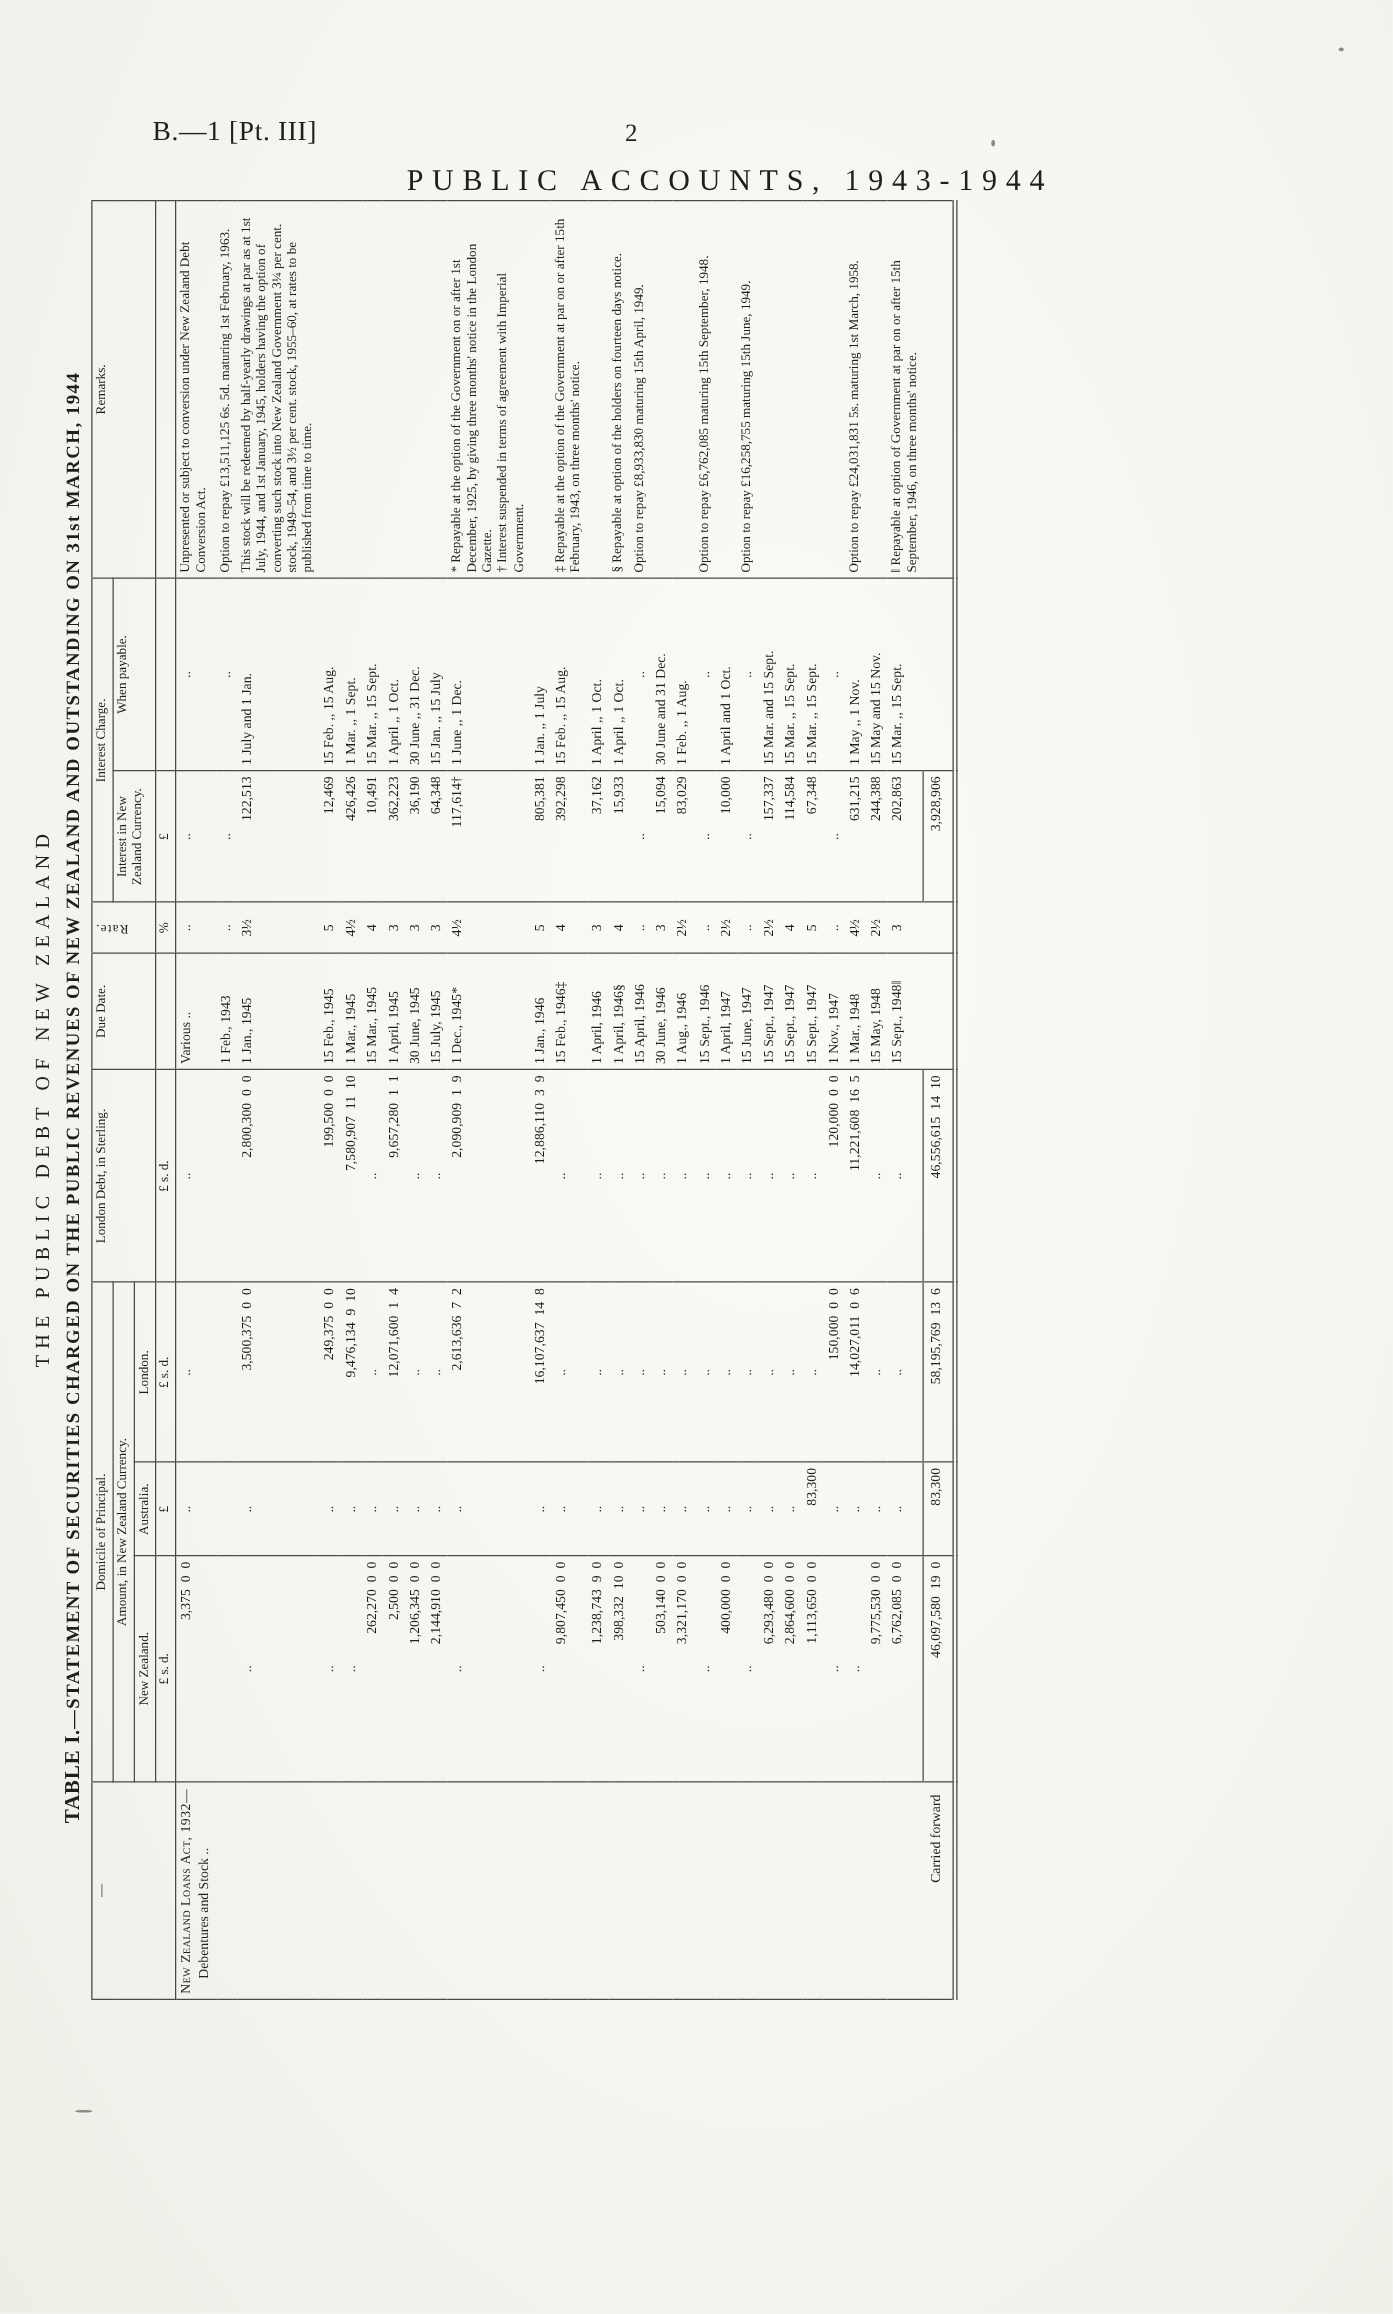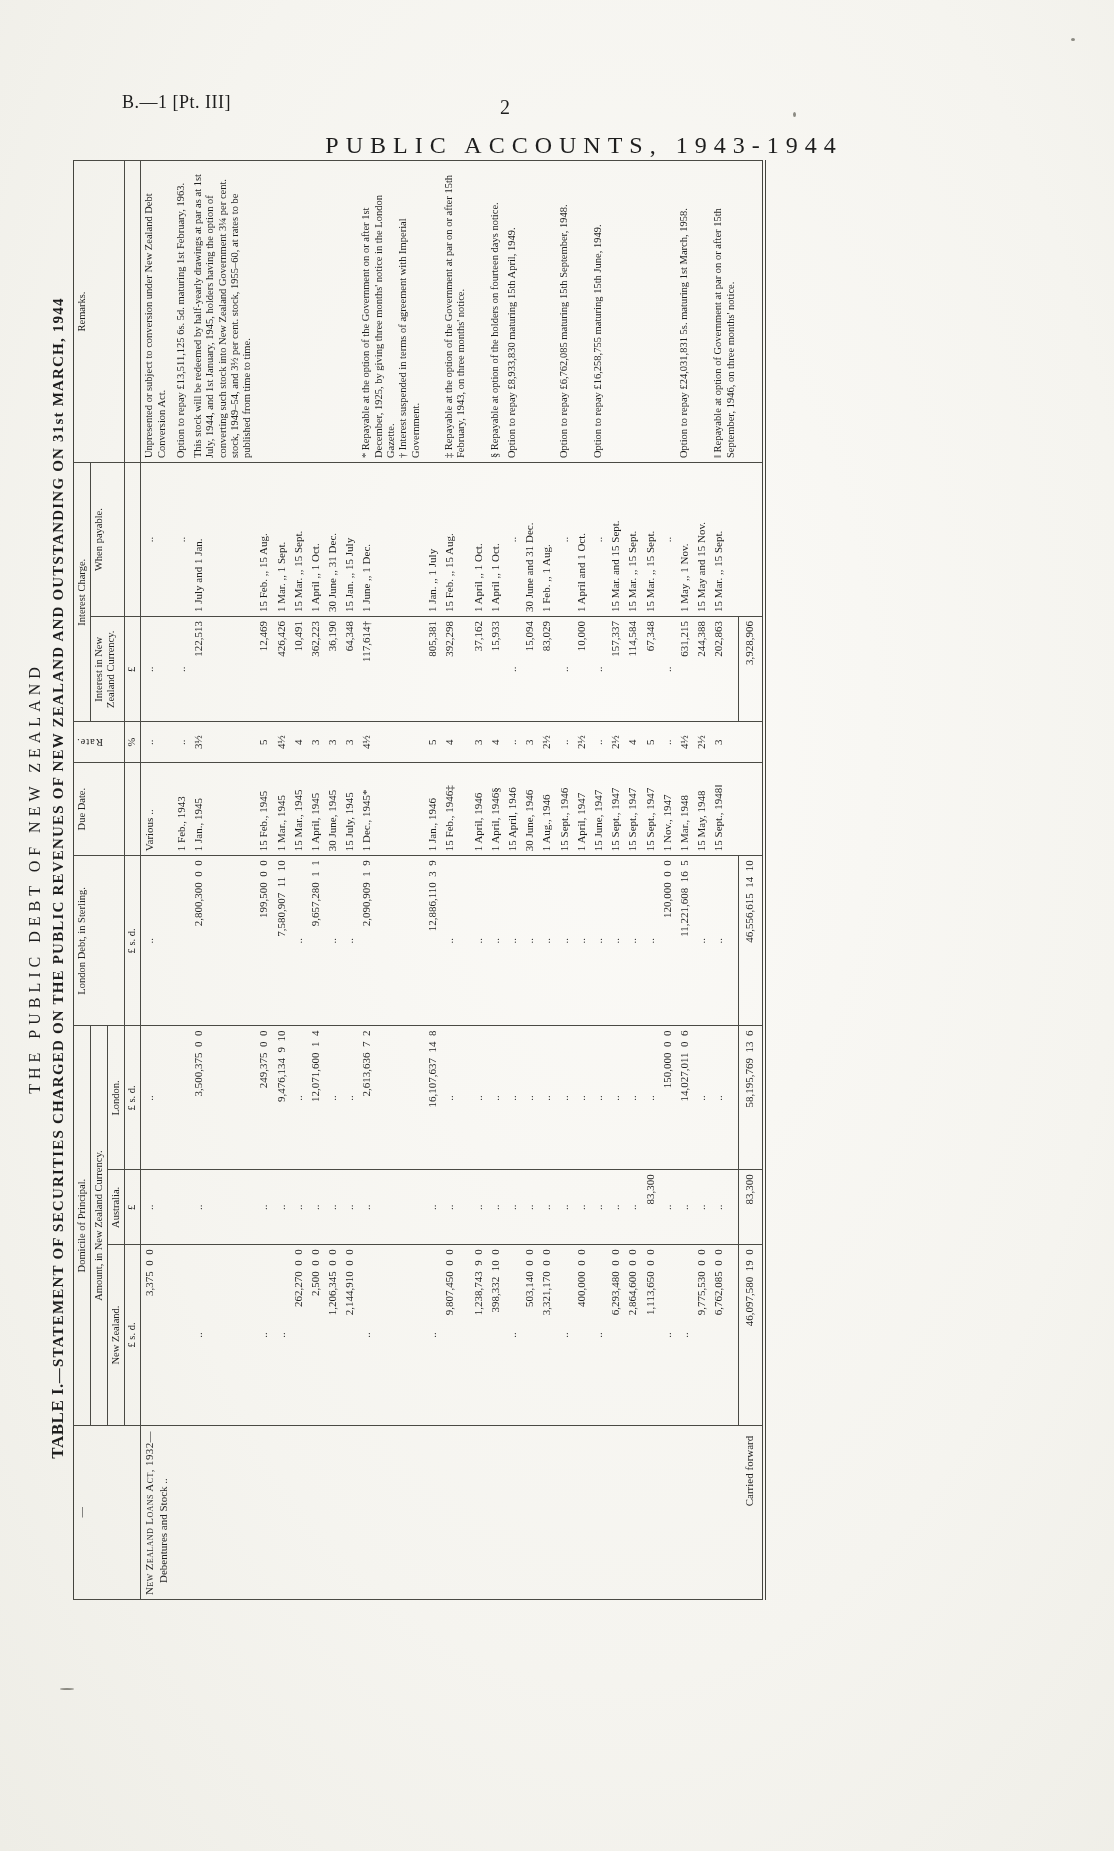--- a/index.html
+++ b/index.html
@@ -1,20 +1,20 @@
 <!DOCTYPE html>
 <html><head>
 <meta charset="utf-8">
 <style>
   html,body{margin:0;padding:0;}
   body{width:1114px;height:1851px;position:relative;background:#f6f5f1;font-family:"Liberation Serif","DejaVu Serif",serif;color:#1e1e1e;overflow:hidden;}
   .page{position:absolute;inset:0;background:
     radial-gradient(ellipse at 55% 40%, #fbfaf7 0%, #f5f4ef 60%, #eeede6 100%);}
   
-  .hdr-ref{position:absolute;left:122px;top:92px;font-size:18px;letter-spacing:.5px;}
+  .hdr-ref{position:absolute;left:122px;top:92px;font-size:22px;letter-spacing:.5px;}
   .hdr-page{position:absolute;left:0;top:96px;width:1010px;text-align:center;font-size:20px;}
   .hdr-title{position:absolute;left:0;top:132px;width:1114px;text-align:center;font-size:24px;letter-spacing:7px;white-space:nowrap;padding-left:27px;}
   
   .rot-wrap{position:absolute;left:26px;top:156px;width:1064px;height:1444px;}
   .natural{position:absolute;left:0;top:0;width:1444px;height:1064px;transform-origin:0 0;
            transform:rotate(-90deg) translateX(-1444px);overflow:hidden;}
   .t1{ text-align:center;font-size:16px;letter-spacing:5px;margin:0 0 4px 0;white-space:nowrap;}
   .t2{ text-align:center;font-size:15px;font-weight:bold;letter-spacing:1.2px;margin:0 0 5px 0;white-space:nowrap;}
   .t2 .tb{font-size:17px;letter-spacing:.5px;}
   table.main{border-collapse:collapse;width:1440px;table-layout:fixed;}

